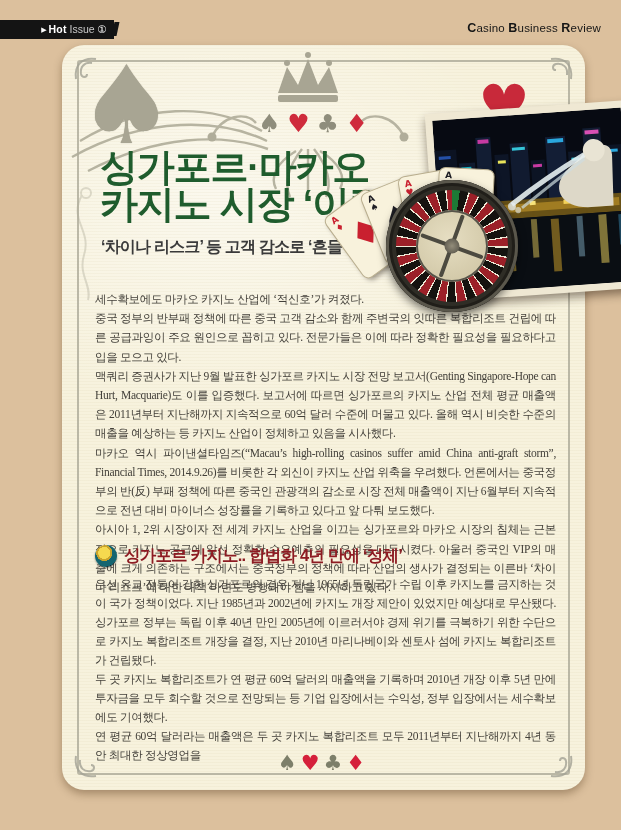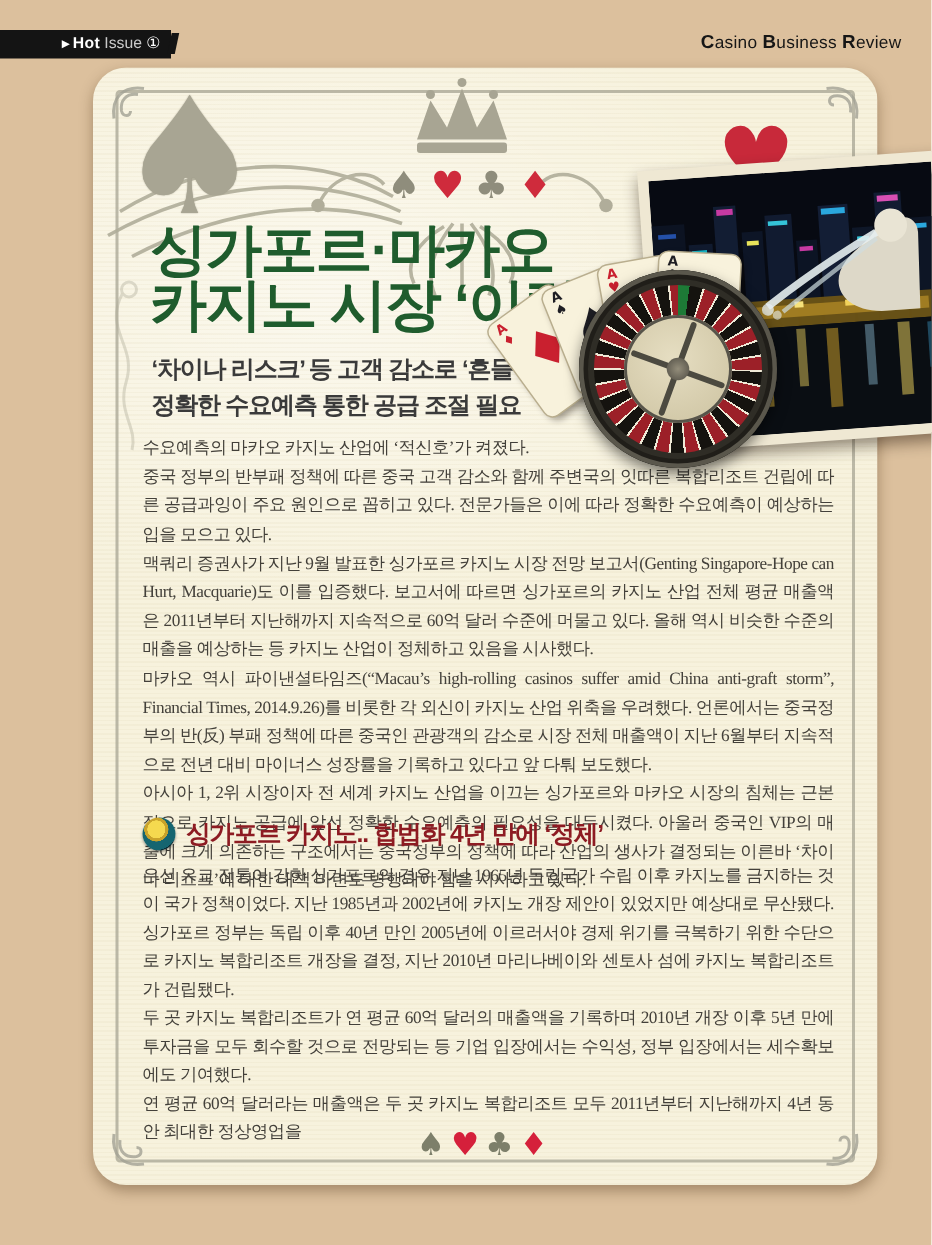--- a/index.html
+++ b/index.html
@@ -186,26 +186,25 @@
 
   <span class="big-heart">♥</span>
 
   <div class="title">
     <div>싱가포르·마카오</div>
     <div>카지노 시장 ‘이럴수가..’</div>
   </div>
 
   <div class="subtitle">
     <div>‘차이나 리스크’ 등 고객 감소로 ‘흔들’</div>
-    <div>정확한 수요예측 통한 공급 조절 필요</div>
   </div>
 
   <div class="bodytext body1">
-    <p>수요예측의 마카오 카지노 산업에 ‘적신호’가 켜졌다.</p>
-    <p>중국 정부의 반부패 정책에 따른 중국 고객 감소와 함께 주변국의 잇따른 복합리조트 건립에 따른 공급과잉이 주요 원인으로 꼽히고 있다. 전문가들은 이에 따라 정확한 수요예측이 예상하는 입을 모으고 있다.</p>
+    <p>세수확보에도 마카오 카지노 산업에 ‘적신호’가 켜졌다.</p>
+    <p>중국 정부의 반부패 정책에 따른 중국 고객 감소와 함께 주변국의 잇따른 복합리조트 건립에 따른 공급과잉이 주요 원인으로 꼽히고 있다. 전문가들은 이에 따라 정확한 필요성을 필요하다고 입을 모으고 있다.</p>
     <p>맥쿼리 증권사가 지난 9월 발표한 싱가포르 카지노 시장 전망 보고서(Genting Singapore-Hope can Hurt, Macquarie)도 이를 입증했다. 보고서에 따르면 싱가포르의 카지노 산업 전체 평균 매출액은 2011년부터 지난해까지 지속적으로 60억 달러 수준에 머물고 있다. 올해 역시 비슷한 수준의 매출을 예상하는 등 카지노 산업이 정체하고 있음을 시사했다.</p>
     <p>마카오 역시 파이낸셜타임즈(“Macau’s high-rolling casinos suffer amid China anti-graft storm”, Financial Times, 2014.9.26)를 비롯한 각 외신이 카지노 산업 위축을 우려했다. 언론에서는 중국정부의 반(反) 부패 정책에 따른 중국인 관광객의 감소로 시장 전체 매출액이 지난 6월부터 지속적으로 전년 대비 마이너스 성장률을 기록하고 있다고 앞 다퉈 보도했다.</p>
     <p>아시아 1, 2위 시장이자 전 세계 카지노 산업을 이끄는 싱가포르와 마카오 시장의 침체는 근본적으로 카지노 공급에 앞선 정확한 수요예측의 필요성을 대두시켰다. 아울러 중국인 VIP의 매출에 크게 의존하는 구조에서는 중국정부의 정책에 따라 산업의 생사가 결정되는 이른바 ‘차이나 리스크’에 대한 대책 마련도 병행돼야 함을 시사하고 있다.</p>
   </div>
 
   <div class="section-head">
     <span class="sec-icon"></span>
     <span class="sec-label">싱가포르 카지노.. 합법화 4년 만에 ‘정체’</span>
   </div>
 

